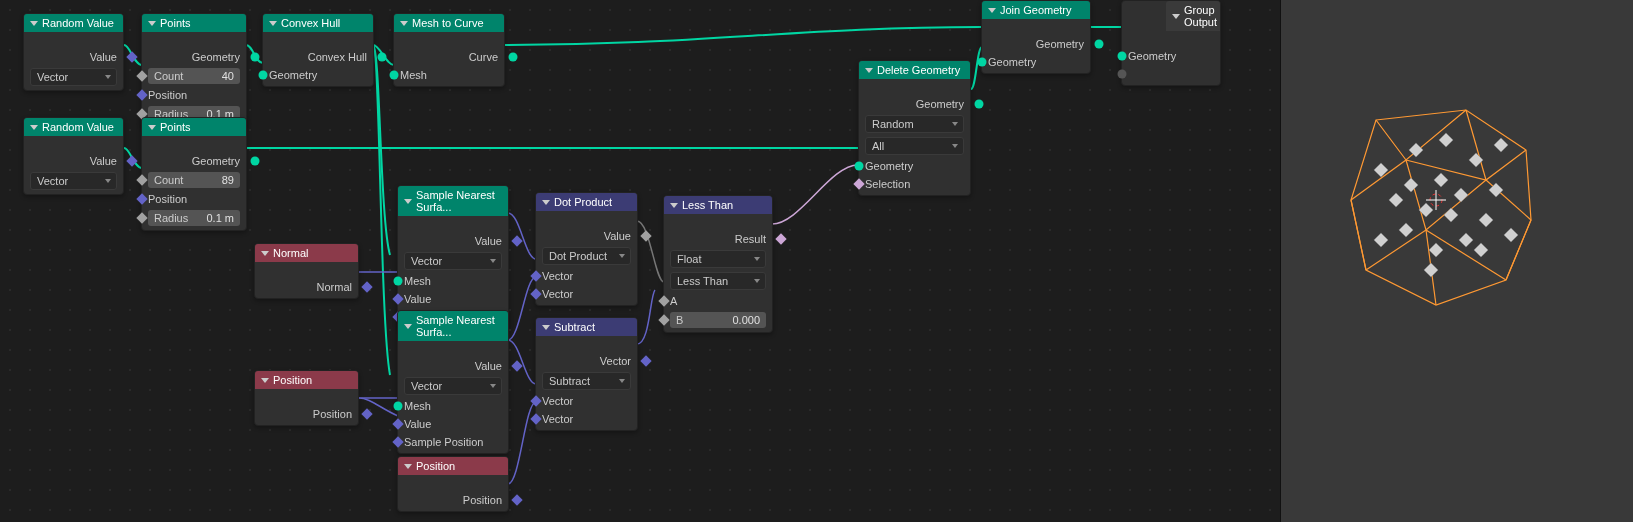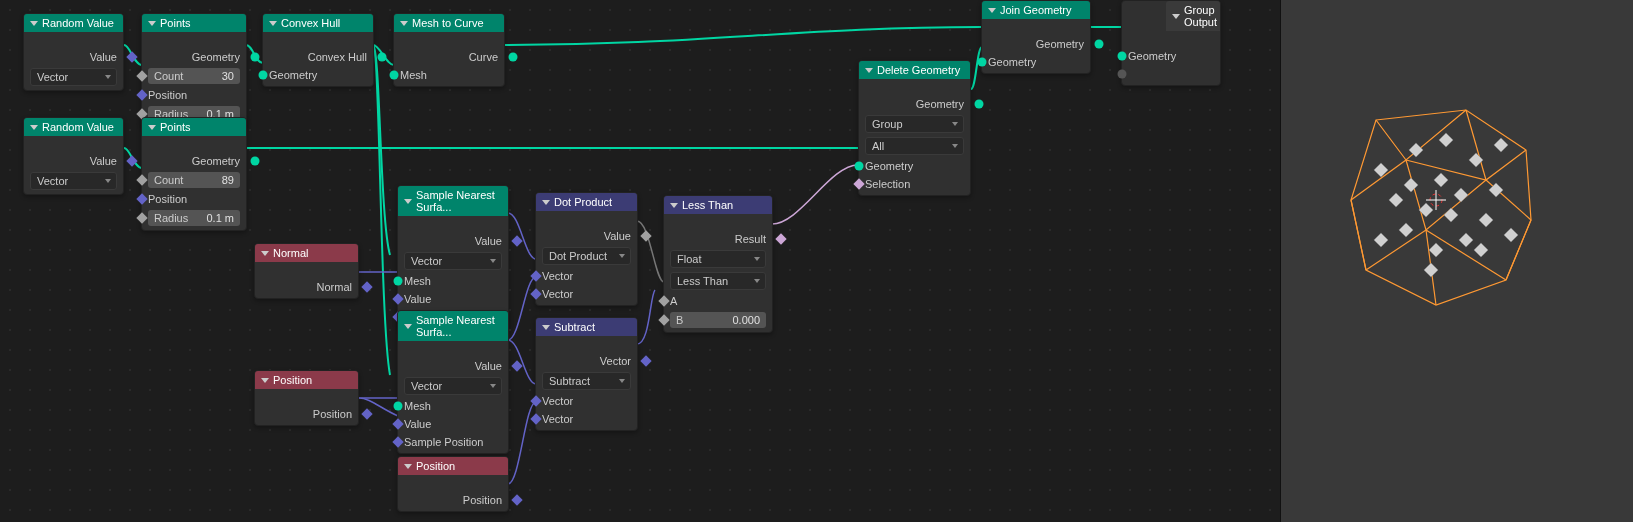--- a/index.html
+++ b/index.html
@@ -181,21 +181,21 @@
   </div>
   <div class="node-body">
     <div class="row right">
           <span>Geometry</span>
           <span class="socket out sk-geom"></span>
         </div>
     <div class="row">
           <span class="socket in diamond sk-float"></span>
           <div class="numfield">
             <span class="lbl">Count</span>
-            <span>30</span>
+            <span>40</span>
           </div>
         </div>
     <div class="row">
           <span class="socket in diamond sk-vec"></span>
           <span>Position</span>
         </div>
     <div class="row">
           <span class="socket in diamond sk-float"></span>
           <div class="numfield">
             <span class="lbl">Radius</span>
@@ -463,21 +463,21 @@
   <div class="node-header hdr-teal">
     <span class="chev"></span>
     <span>Delete Geometry</span>
   </div>
   <div class="node-body">
     <div class="row right">
           <span>Geometry</span>
           <span class="socket out sk-geom"></span>
         </div>
     <div class="row">
-          <div class="select">Group</div>
+          <div class="select">Random</div>
         </div>
     <div class="row">
           <div class="select">All</div>
         </div>
     <div class="row">
           <span class="socket in sk-geom"></span>
           <span>Geometry</span>
         </div>
     <div class="row">
           <span class="socket in diamond sk-bool"></span>

